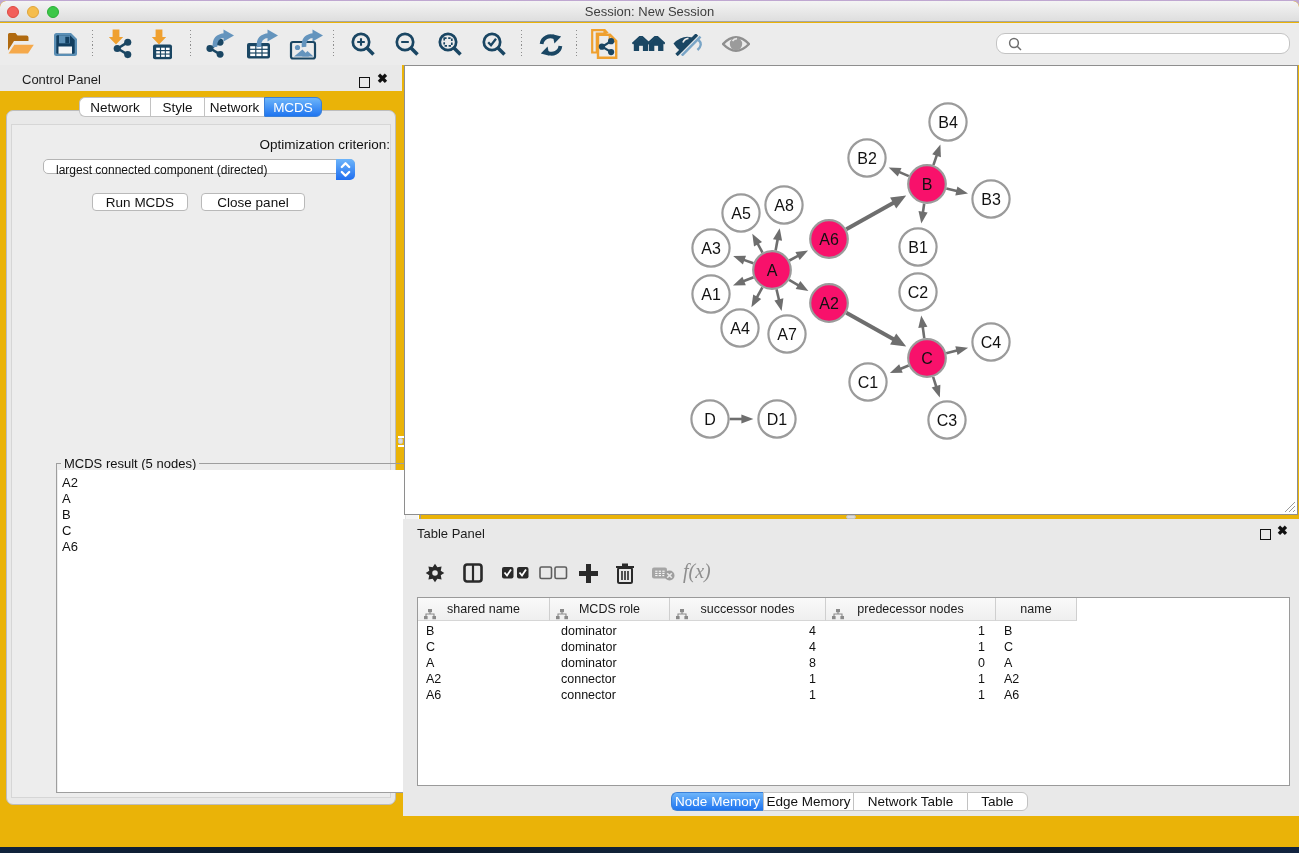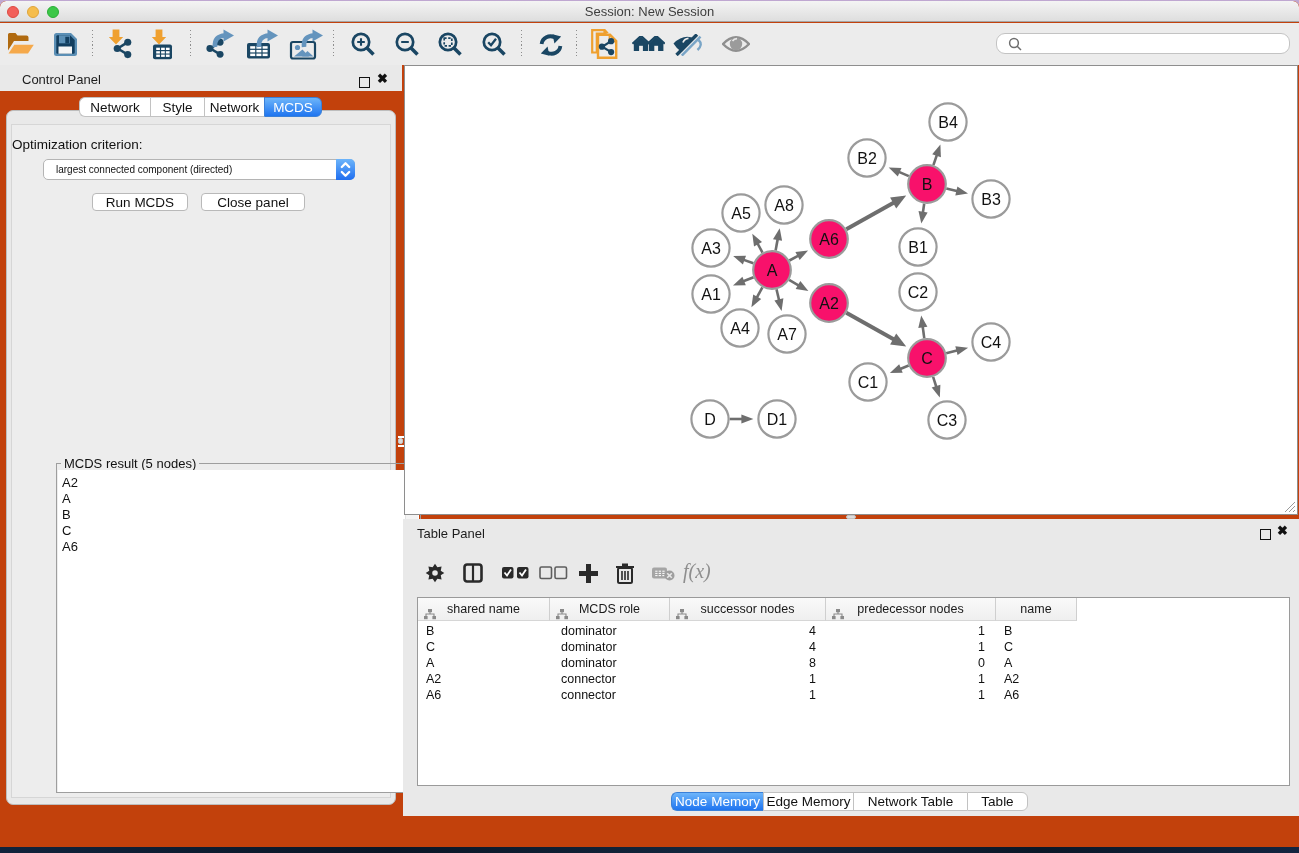--- a/index.html
+++ b/index.html
@@ -1,17 +1,17 @@
 <!DOCTYPE html>
 <html><head><meta charset="utf-8"><style>
 * { margin:0; padding:0; box-sizing:border-box; }
 html,body { width:1299px; height:853px; overflow:hidden; }
 body { font-family:"Liberation Sans",sans-serif; background:#bfa7d1; position:relative; }
 .abs { position:absolute; }
-.screen { position:absolute; left:0; top:1px; width:1299px; height:846px; background:#c2410c;
+.screen { position:absolute; left:0; top:1px; width:1299px; height:846px; background:#eab308;
   border-radius:6px 6px 0 0; overflow:hidden;padding-left:44px; }
 .desktop { position:absolute; left:0; top:847px; width:1299px; height:6px;
   background:linear-gradient(90deg,#10233c,#0a1626 30%,#13273f 55%,#0b1828 80%,#122440); }
 
 .titlebar { position:absolute; left:0; top:0; width:1299px; height:21px;
   background:linear-gradient(#f4f4f4,#dedede); border-bottom:1px solid #a5a5a5; border-radius:6px 6px 0 0; }
 .tl { position:absolute; top:5px; width:12px; height:12px; border-radius:50%; }
 .title-text { position:absolute; top:3px; width:100%; text-align:center; font-size:13px; color:#3e3e3e; }
 
 .toolbar { position:absolute; left:0; top:22px; width:1299px; height:42px; background:#ececec; }
@@ -24,23 +24,23 @@
 .panel-outer { position:absolute; left:6px; top:109px; width:390px; height:695px;
   background:#e9e9e9; border:1px solid #bdbdbd; border-radius:7px; }
 .panel-inner { position:absolute; left:11px; top:123px; width:380px; height:674px;
   background:#ededed; border:1px solid #d6d6d6; }
 .tabs { position:absolute; font-size:13.5px; }
 .tabseg { position:absolute; top:0; height:20px; background:#fff; border:1px solid #c2c2c2;
   border-right:none; color:#111; text-align:center; line-height:19px; }
 .tabseg.first { border-radius:6px 0 0 6px; }
 .tabseg.last { border-radius:0 6px 6px 0; border-right:1px solid #c2c2c2; }
 .tabseg.sel { background:linear-gradient(#6db5fa,#1f75f0); color:#fff; border-color:#3a80d8; }
-.opt-label { position:absolute; left:12px; top:136px; width:378px; text-align:left; font-size:13.5px; color:#111; }
-.combo { position:absolute; left:43px; top:158px; width:312px; height:21px; background:#fff;
-  border:1px solid #b4b4b4; border-radius:5px; font-size:10px; color:#111; line-height:20px; padding-left:12px; }
+.opt-label { position:absolute; left:12px; top:136px; width:378px; text-align:right; font-size:13.5px; color:#111; }
+.combo { position:absolute; left:43px; top:158px; width:312px; height:15px; background:#fff;
+  border:1px solid #b4b4b4; border-radius:5px; font-size:12px; color:#111; line-height:20px; padding-left:12px; }
 .combo-step { position:absolute; right:-1px; top:-1px; width:19px; height:21px;
   background:linear-gradient(#6db5fa,#1f6ef0); border-radius:0 5px 5px 0; }
 .btn { position:absolute; height:18px; background:#fff; border:1px solid #b9b9b9; border-radius:4px;
   font-size:13.5px; color:#111; text-align:center; line-height:17px; }
 .groupbox { position:absolute; left:17px; top:462px; width:365px; height:330px; border:1px solid #9e9e9e;margin-left:39px; }
 .grouptitle { position:absolute; left:4px; top:-8px; background:#ededed; padding:0 3px; font-size:13px; color:#111; }
 .listarea { position:absolute; left:1px; top:6px; width:361px; height:322px; background:#fff; padding-top:5px; }
 .listarea div { font-size:13px; color:#111; padding-left:4px; height:16px; line-height:16px; }
 .scrolltrack { position:absolute; right:2px; top:1px; width:13px; height:320px; background:#f4f4f4;
   border-left:1px solid #e2e2e2; }

